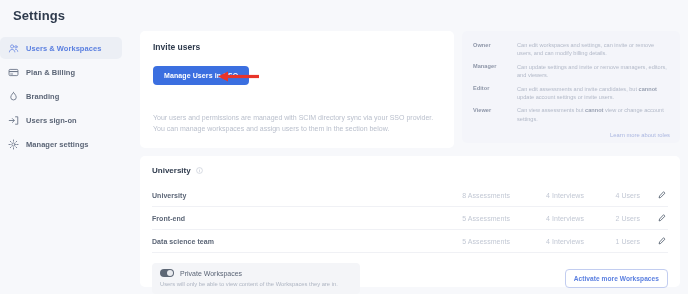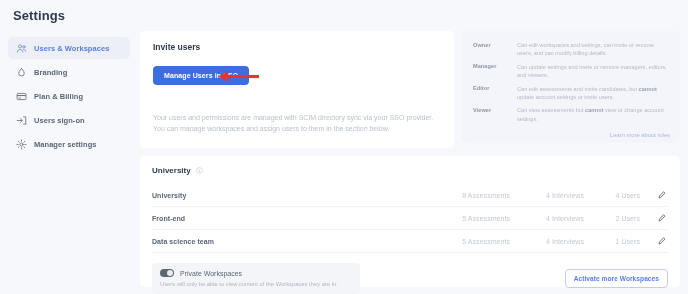--- a/index.html
+++ b/index.html
@@ -26,21 +26,21 @@
     top: 8px;
     font-size: 13px;
     font-weight: bold;
     color: #2f3b4d;
     letter-spacing: 0.1px;
   }
 
   
   .sidebar {
     position: absolute;
-    left: 8px;
+    left: 0;
     top: 37px;
     width: 122px;
   }
   .side-item {
     display: flex;
     align-items: center;
     height: 22px;
     padding: 0 8px;
     border-radius: 5px;
     margin-bottom: 2px;
@@ -289,36 +289,36 @@
           <path d="M2 13c0-2.2 1.8-3.6 4-3.6s4 1.4 4 3.6"></path>
           <circle cx="11.6" cy="5.6" r="1.7"></circle>
           <path d="M11 9.2c1.9 0 3.2 1.2 3.2 3"></path>
         </svg>
       </span>
       <span>Users &amp; Workspaces</span>
     </div>
 
     <div class="side-item">
       <span class="side-ico">
-        <svg width="11" height="11" viewBox="0 0 16 16" fill="none" stroke="#6c7688" stroke-width="1.3" stroke-linecap="round" stroke-linejoin="round">
-          <path d="M8 2.2C8 2.2 4 6.2 4 9a4 4 0 0 0 8 0c0-2.8-4-6.8-4-6.8z"></path>
-        </svg>
-      </span>
-      <span>Branding</span>
-    </div>
-
-    <div class="side-item">
-      <span class="side-ico">
         <svg width="11" height="11" viewBox="0 0 16 16" fill="none" stroke="#6c7competitive" stroke-width="1.3">
           <rect x="1.5" y="3.5" width="13" height="9" rx="1.6" stroke="#6c7688"></rect>
           <path d="M1.5 6.6h13" stroke="#6c7688" stroke-width="1.6"></path>
           <path d="M3.8 10.2h3" stroke="#6c7688" stroke-width="1.2" stroke-linecap="round"></path>
         </svg>
       </span>
       <span>Plan &amp; Billing</span>
+    </div>
+
+    <div class="side-item">
+      <span class="side-ico">
+        <svg width="11" height="11" viewBox="0 0 16 16" fill="none" stroke="#6c7688" stroke-width="1.3" stroke-linecap="round" stroke-linejoin="round">
+          <path d="M8 2.2C8 2.2 4 6.2 4 9a4 4 0 0 0 8 0c0-2.8-4-6.8-4-6.8z"></path>
+        </svg>
+      </span>
+      <span>Branding</span>
     </div>
 
     <div class="side-item">
       <span class="side-ico">
         <svg width="11" height="11" viewBox="0 0 16 16" fill="none" stroke="#6c7688" stroke-width="1.3" stroke-linecap="round" stroke-linejoin="round">
           <path d="M1.8 8h7"></path>
           <path d="M6.4 5.2 9.2 8l-2.8 2.8"></path>
           <path d="M11 2.6h3.2v10.8H11"></path>
         </svg>
       </span>

